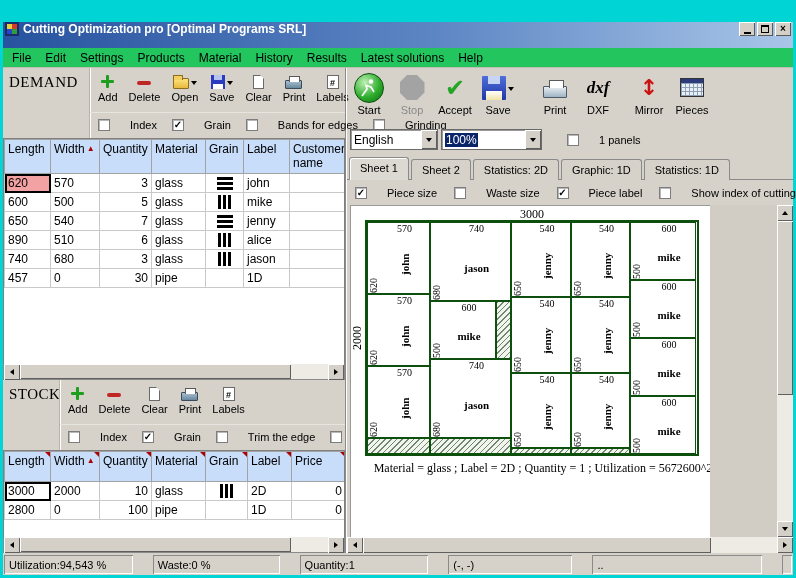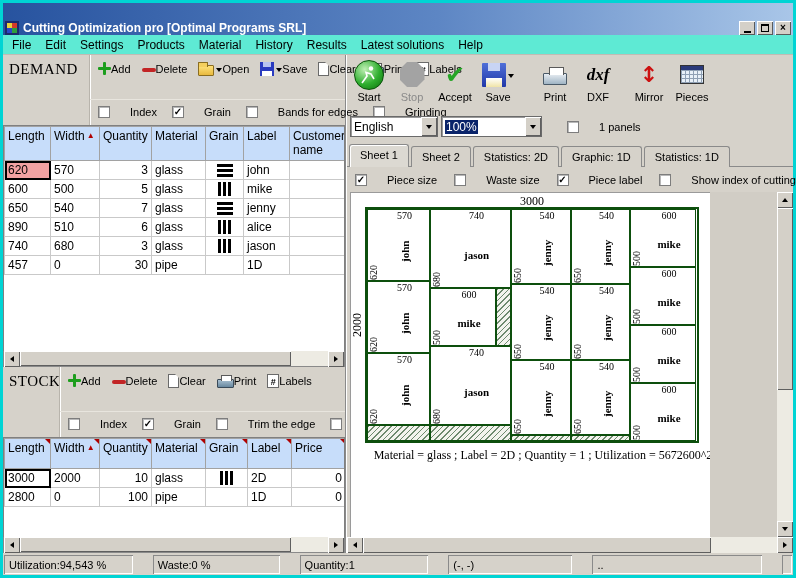--- a/index.html
+++ b/index.html
@@ -1,40 +1,40 @@
 <!DOCTYPE html>
 <html><head>
 <meta charset="utf-8">
 <style>
   *{margin:0;padding:0;box-sizing:border-box;}
   html,body{width:796px;height:578px;overflow:hidden;}
   body{font-family:"Liberation Sans",sans-serif;font-size:11px;color:#000;}
   .frame{width:796px;height:578px;background:#00d4d4;padding:3px;display:flex;flex-direction:column;}
   
-  .titlebar{height:32px;flex:none;background:linear-gradient(90deg,#27539f 0%,#5d86c4 55%,#a9c6e8 100%);display:flex;align-items:flex-end;padding:0 2px;}
+  .titlebar{height:26px;flex:none;background:linear-gradient(90deg,#27539f 0%,#5d86c4 55%,#a9c6e8 100%);display:flex;align-items:flex-start;padding:0 2px;margin-top:19px;}
   .app-icon{width:14px;height:14px;flex:none;border:2px solid #1b2a6b;background:conic-gradient(#d43a2a 0 25%,#2f9e3a 25% 50%,#2a45c8 50% 75%,#e8d23a 75%);}
   .title-text{color:#fff;font-weight:bold;font-size:12px;margin-left:4px;flex:1;white-space:nowrap;overflow:hidden;}
   .tb-btn{width:16px;height:14px;flex:none;background:#d4d0c8;box-shadow:inset 1px 1px #fff,inset -1px -1px #5a5a5a;margin-left:2px;display:flex;align-items:center;justify-content:center;font-size:10px;line-height:10px;font-weight:bold;}
   .glyph-min{width:7px;height:2px;background:#000;margin-top:7px;}
   .glyph-max{width:8px;height:8px;border:1px solid #000;border-top:2px solid #000;}
   
-  .menubar{height:20px;flex:none;background:#5eead4;display:flex;align-items:center;padding-left:2px;border-bottom:1px solid #c0bcb4;}
+  .menubar{height:20px;flex:none;background:#22c55e;display:flex;align-items:center;padding-left:2px;border-bottom:1px solid #c0bcb4;}
   .menu-item{padding:3px 7px;font-size:12px;white-space:nowrap;}
   
   .main{flex:1;display:flex;min-height:0;background:#d6d2ca;}
   .left{width:343px;flex:none;display:flex;flex-direction:column;border-right:1px solid #8a8a8a;min-height:0;}
   .right{flex:1;display:flex;flex-direction:column;border-left:1px solid #fff;min-width:0;min-height:0;}
   
   .block{display:flex;flex:none;background:#d6d2ca;}
   .block-label{flex:none;padding:6px 6px 0 6px;font-family:"Liberation Serif",serif;font-size:15px;letter-spacing:.5px;}
   .demand-label{width:86px;}
   .stock-label{width:56px;}
   .block-body{flex:1;display:flex;flex-direction:column;border-left:1px solid #b8b4ac;box-shadow:inset 1px 0 #fff;min-width:0;}
   .tbrow{display:flex;align-items:flex-start;padding:4px 4px 1px 8px;gap:11px;height:44px;}
-  .tbtn{display:flex;flex-direction:row;align-items:center;font-size:11px;text-align:right;}
+  .tbtn{display:flex;flex-direction:column;align-items:center;font-size:11px;text-align:right;}
   .icrow{height:19px;display:flex;align-items:center;gap:2px;}
   .cbrow{display:flex;align-items:center;gap:15px;padding:2px 6px 4px 8px;height:26px;border-top:1px solid #e8e5de;}
   .cbwrap{display:flex;align-items:center;gap:20px;white-space:nowrap;}
   .cbbox{width:12px;height:12px;flex:none;background:#fff;border:1px solid #7d7d7d;box-shadow:inset 1px 1px #b8b8b8;font-size:10px;line-height:10px;font-weight:bold;text-align:center;color:#000;}
   
   .tbl-wrap{background:#fff;border:1px solid #808080;border-bottom:none;overflow:hidden;position:relative;}
   .demand-tbl{height:226px;flex:none;}
   .stock-tbl{flex:1;min-height:0;}
   table{border-collapse:collapse;table-layout:fixed;}
   th{background:#c7ddfa;border:1px solid #a2a2a2;font-weight:normal;font-size:12px;text-align:left;vertical-align:top;padding:2px 3px;position:relative;overflow:hidden;}

